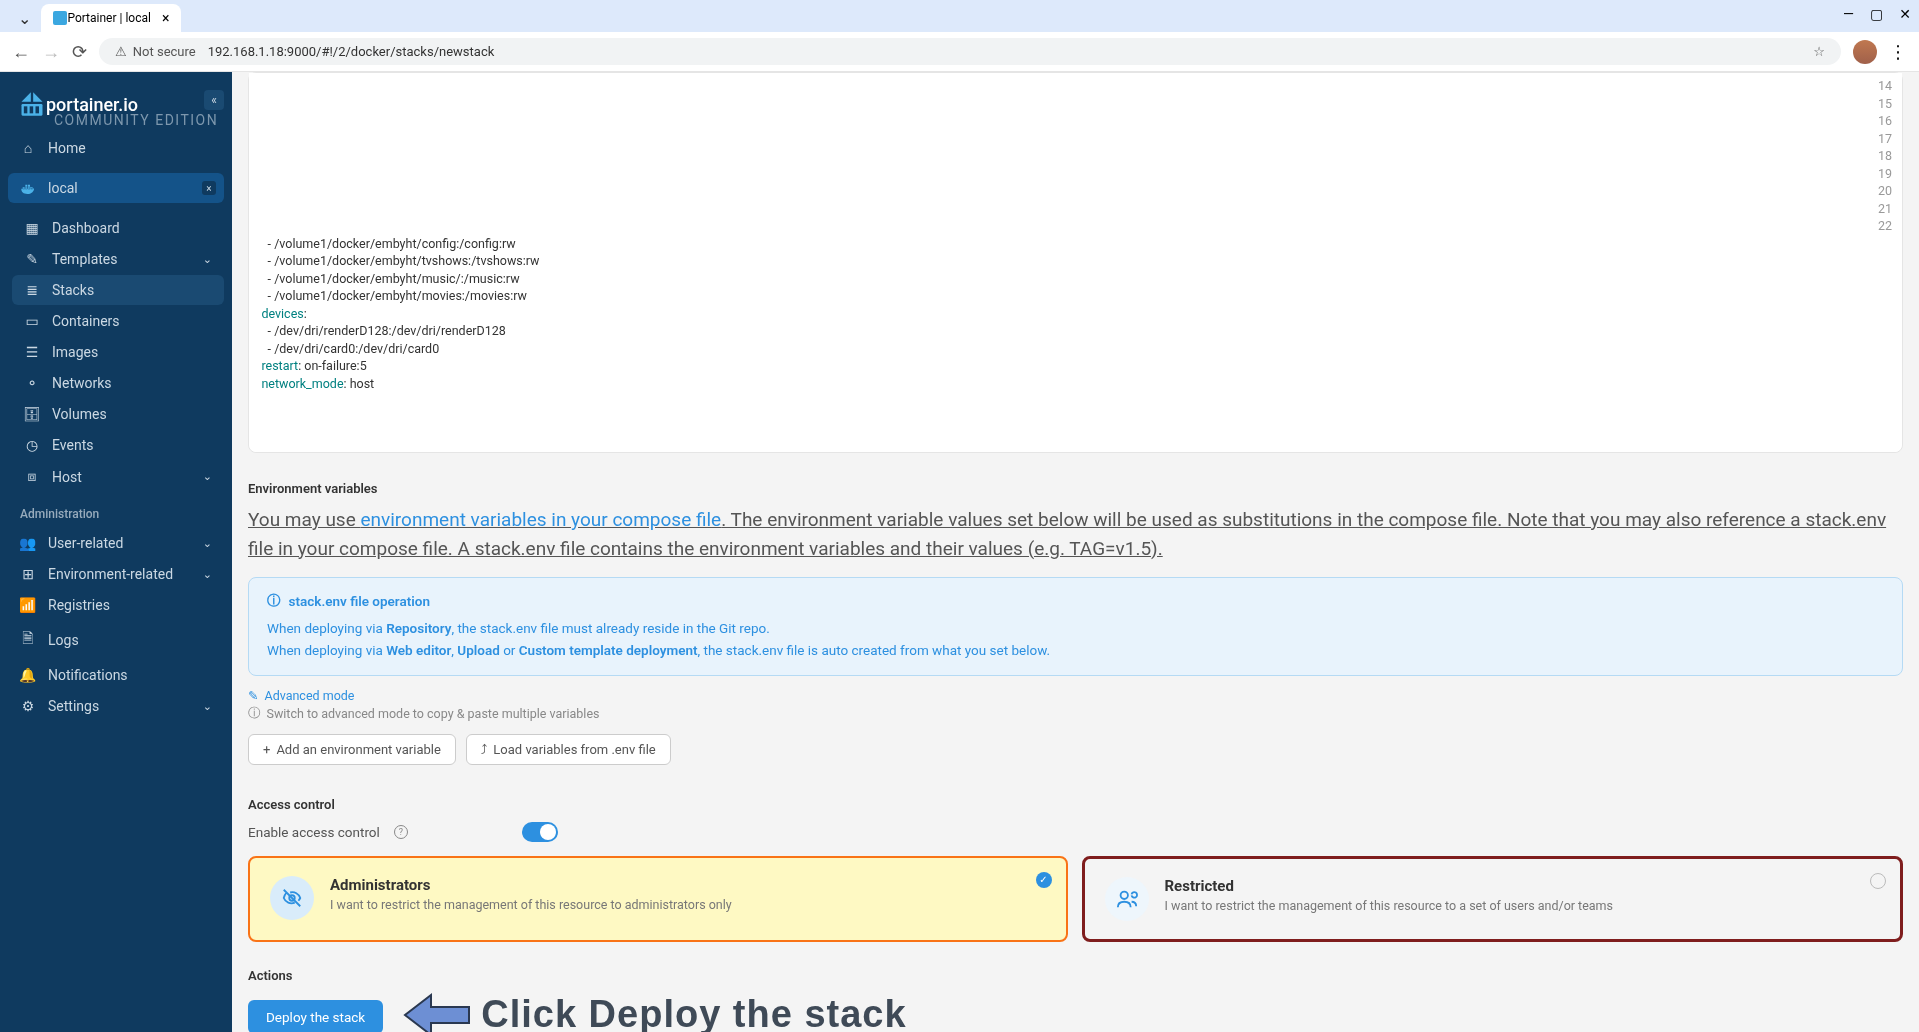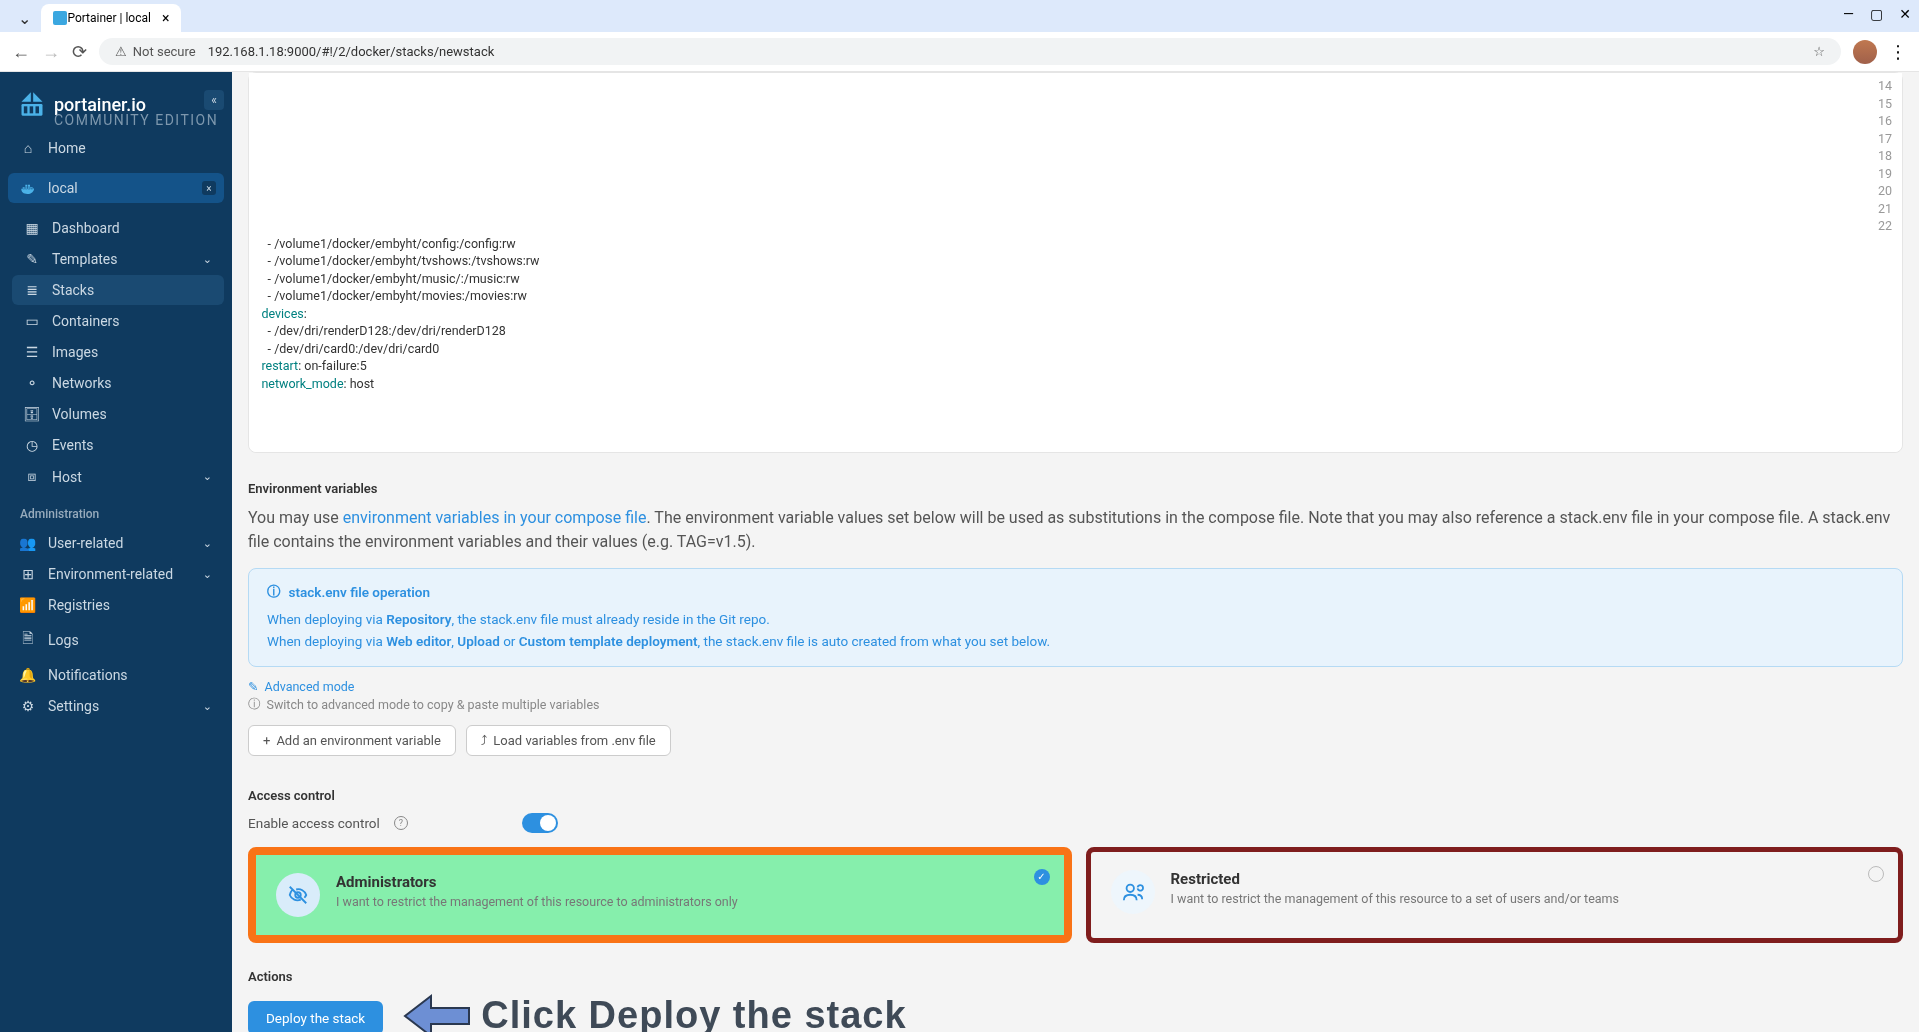--- a/index.html
+++ b/index.html
@@ -21,21 +21,21 @@
 .url-text { color: #333; }
 .star { color: #555; cursor: pointer; }
 .avatar-small { width: 24px; height: 24px; border-radius: 50%; background: linear-gradient(#c07850,#a0604a); }
 .kebab { cursor: pointer; font-size: 18px; }
 
 
 .app { display: flex; height: calc(1032px - 72px); }
 
 
 .sidebar { width: 232px; background: #0f3a5f; color: #cbd8e3; font-size: 14px; padding: 10px 8px; overflow-y:auto; }
-.logo-row { display: flex; align-items: center; gap: 8px; padding: 8px 10px 14px 10px; position:relative; }
+.logo-row { display: flex; align-items: center; padding: 8px 10px 14px 10px; position:relative; }
 .logo-mark { width: 28px; height: 28px; position:relative; }
 .logo-mark svg { width:28px; height:28px; }
 .logo-text { font-size: 18px; font-weight: 500; color: #fff; }
 .logo-sub { font-size: 14px; letter-spacing: 1.5px; color: #7d97ad; position:absolute; top:30px; left:46px; }
 .collapse-btn { position:absolute; right:0; top:8px; width:20px; height:20px; background:#1a4a72; border-radius:4px; display:flex; align-items:center; justify-content:center; font-size:12px; cursor:pointer; }
 
 .nav-item { display: flex; align-items: center; gap: 12px; padding: 7px 12px; border-radius: 6px; cursor: pointer; margin: 1px 0; }
 .nav-item.active { background: #1a4a72; }
 .nav-item.env { background: #145389; margin: 10px 0; position:relative; }
 .nav-item.env .close-env { position:absolute; right:8px; background:#0f3a5f; width:14px; height:14px; border-radius:3px; font-size:10px; display:flex; align-items:center; justify-content:center; }
@@ -53,43 +53,43 @@
 .gutter { color: #999; text-align: right; padding: 0 10px 0 20px; user-select: none; }
 .gutter div { height: 17.5px; }
 .code { flex: 1; }
 .code-line { white-space: pre; height: 17.5px; }
 .c-key { color: #008080; }
 .c-txt { color: #333; }
 
 
 .section { padding: 16px 0; }
 .section-title { font-size: 13px; font-weight: 600; color: #333; margin-bottom: 10px; }
-.section-desc { font-size: 16px; color: #555; line-height: 1.5; }
+.section-desc { font-size: 19px; color: #555; line-height: 1.5; text-decoration: underline; }
 .section-desc a { color: #2d90e0; text-decoration: none; }
 
 .info-box { background: #e8f3fc; border: 1px solid #b5daf4; border-radius: 8px; padding: 14px 18px; margin-top: 14px; font-size: 13.5px; color: #2d90e0; }
 .info-box .info-title { font-weight: 600; display:flex; gap:8px; align-items:center; }
 .info-box p { margin-top: 8px; line-height: 1.5; }
 .info-box b { font-weight: 600; }
 
 .mode-row { margin-top: 12px; font-size: 12.5px; }
 .mode-link { color: #2d90e0; cursor: pointer; display:flex; gap:6px; align-items:center; }
 .mode-hint { color: #888; display:flex; gap:6px; align-items:center; margin-top:2px; }
 
 .btn-row { display: flex; gap: 10px; margin-top: 12px; }
 .btn-outline { background: #fff; border: 1px solid #ccc; border-radius: 6px; padding: 7px 14px; font-size: 13px; cursor: pointer; display: flex; align-items: center; gap: 6px; color:#555; }
 
 .toggle-row { display: flex; align-items: center; gap: 14px; margin-top: 10px; font-size: 13.5px; color: #555; }
 .toggle { width: 36px; height: 20px; background: #2d90e0; border-radius: 10px; position: relative; cursor: pointer; margin-left:100px; }
 .toggle::after { content: ""; position: absolute; right: 2px; top: 2px; width: 16px; height: 16px; background: #fff; border-radius: 50%; }
 .help-icon { width:14px; height:14px; border:1px solid #888; border-radius:50%; display:inline-flex; align-items:center; justify-content:center; font-size:9px; color:#888;}
 
 .radio-cards { display: flex; gap: 14px; margin-top: 14px; }
-.radio-card { flex: 1; border: 5px solid #7f1d1d; border-radius: 8px; padding: 18px 20px; display: flex; gap: 16px; position: relative; cursor: pointer; }
-.radio-card.selected { border: 8px solid #f97316; background: #86efac; }
+.radio-card { flex: 1; border: 3px solid #7f1d1d; border-radius: 8px; padding: 18px 20px; display: flex; gap: 16px; position: relative; cursor: pointer; }
+.radio-card.selected { border: 2px solid #f97316; background: #fef9c3; }
 .radio-card .card-icon { width: 44px; height: 44px; background: #d9ecfa; border-radius: 50%; display: flex; align-items: center; justify-content: center; color: #2d90e0; flex-shrink:0; }
 .radio-card.selected .card-icon { background:#d9ecfa; }
 .radio-card:not(.selected) .card-icon { background:#eef6fc; color:#2d90e0; }
 .radio-card h4 { font-size: 15px; font-weight: 700; color: #333; margin-bottom: 3px; }
 .radio-card p { font-size: 12.5px; color: #777; }
 .radio-check { position: absolute; right: 14px; top: 14px; width: 16px; height: 16px; }
 .radio-card.selected .radio-check { background: #2d90e0; border-radius: 50%; display:flex; align-items:center; justify-content:center; color:#fff; font-size:10px; }
 .radio-card:not(.selected) .radio-check { border: 1.5px solid #bbb; border-radius: 50%; }
 
 .deploy-btn { background: #2d90e0; color: #fff; border: none; border-radius: 6px; padding: 9px 18px; font-size: 13.5px; cursor: pointer; }

